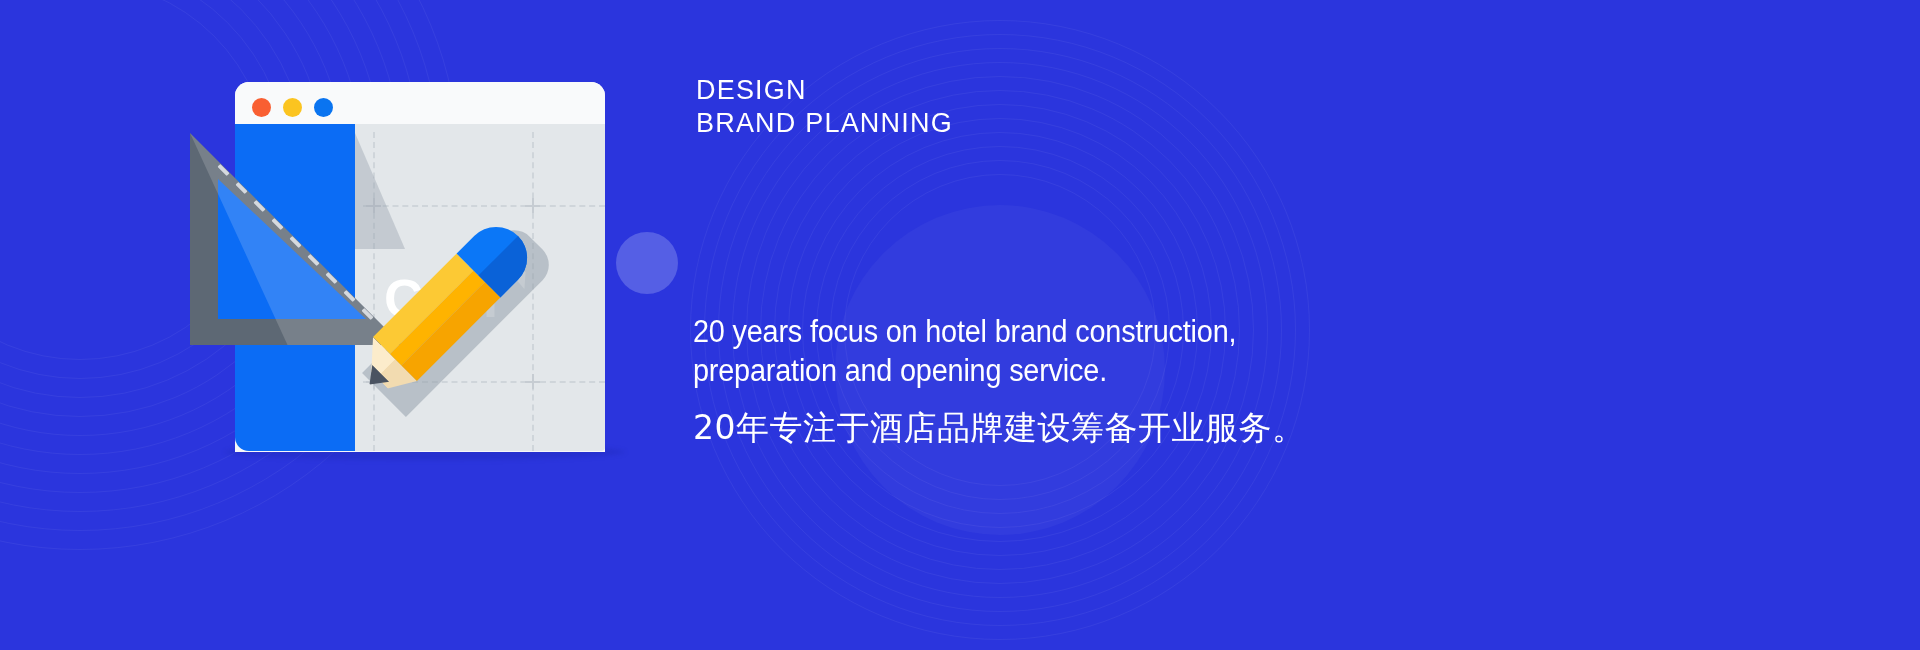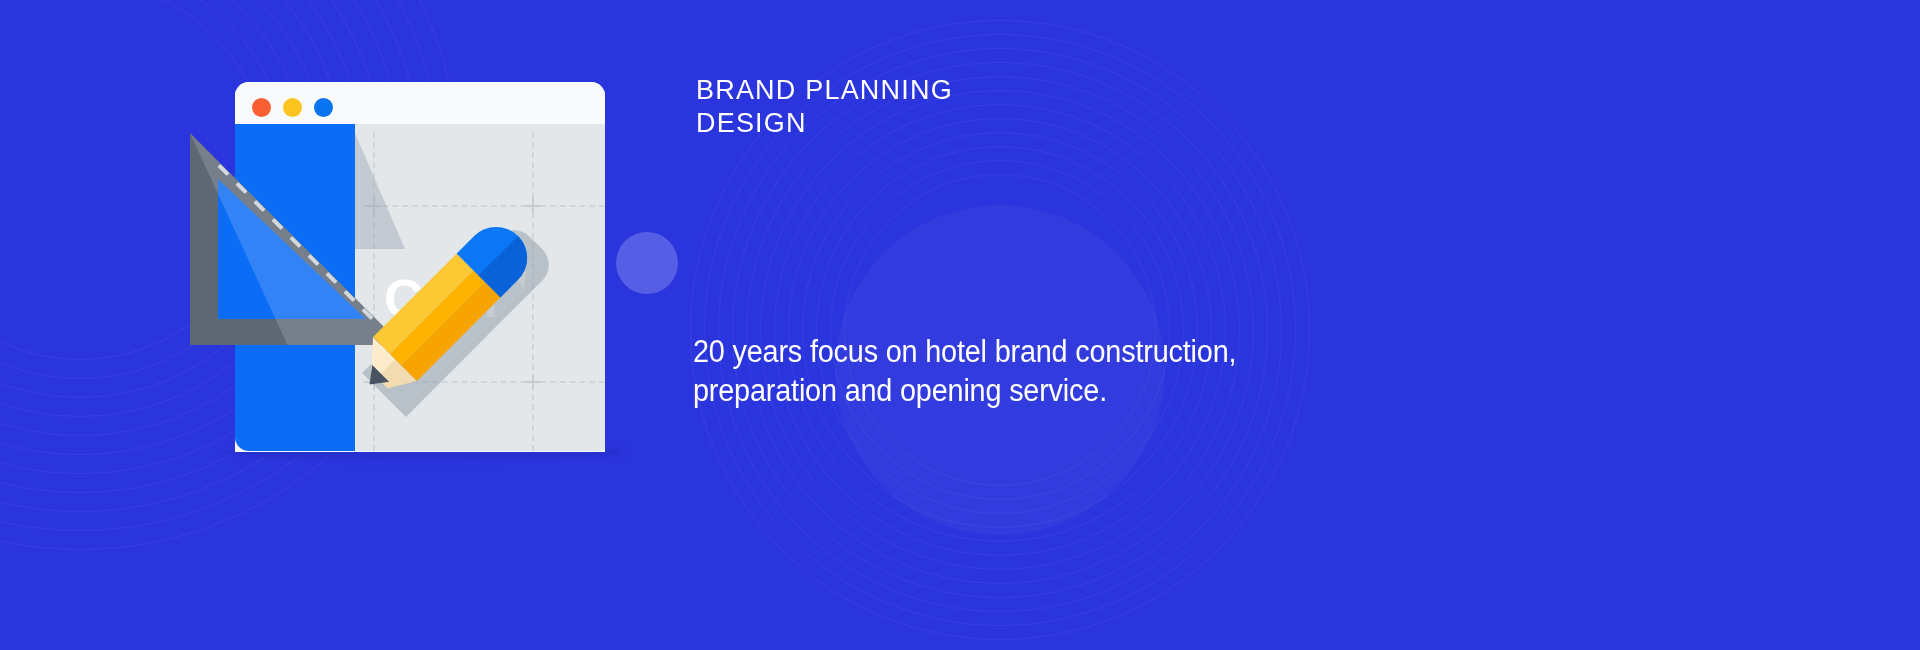--- a/index.html
+++ b/index.html
@@ -283,21 +283,21 @@
     white-space:nowrap;
   }
   .subhead .crt{
     color:#b02a3a;
     font-weight:700;
     letter-spacing:0.5px;
   }
 
   .tagline{
     position:absolute;
-    left:693px; top:332px;
+    left:693px; top:312px;
     width:700px;
   }
   .tag-en{
     color:#ffffff;
     font-size:31px;
     font-weight:400;
     line-height:1.27;
     letter-spacing:-0.2px;
     font-family:"Liberation Sans", sans-serif;
     transform:scaleX(0.93);
@@ -403,22 +403,23 @@
       <div class="pencil-body-m"></div>
       <div class="pencil-body-r"></div>
       <div class="pencil-wood"></div>
       <div class="pencil-wood-r"></div>
       <div class="pencil-tip"></div>
     </div>
 
   </div>
 
   <div class="headline">
+    <div class="headline-line">DESIGN</div>
     <div class="headline-line">BRAND PLANNING</div>
-    <div class="headline-line">DESIGN</div>
   </div>
 
   <div class="tagline">
     <div class="tag-en">20 years focus on hotel brand construction,</div>
     <div class="tag-en">preparation and opening service.</div>
+    <div class="tag-cn">20年专注于酒店品牌建设筹备开业服务。</div>
   </div>
 
 </div>
 
 </body></html>

